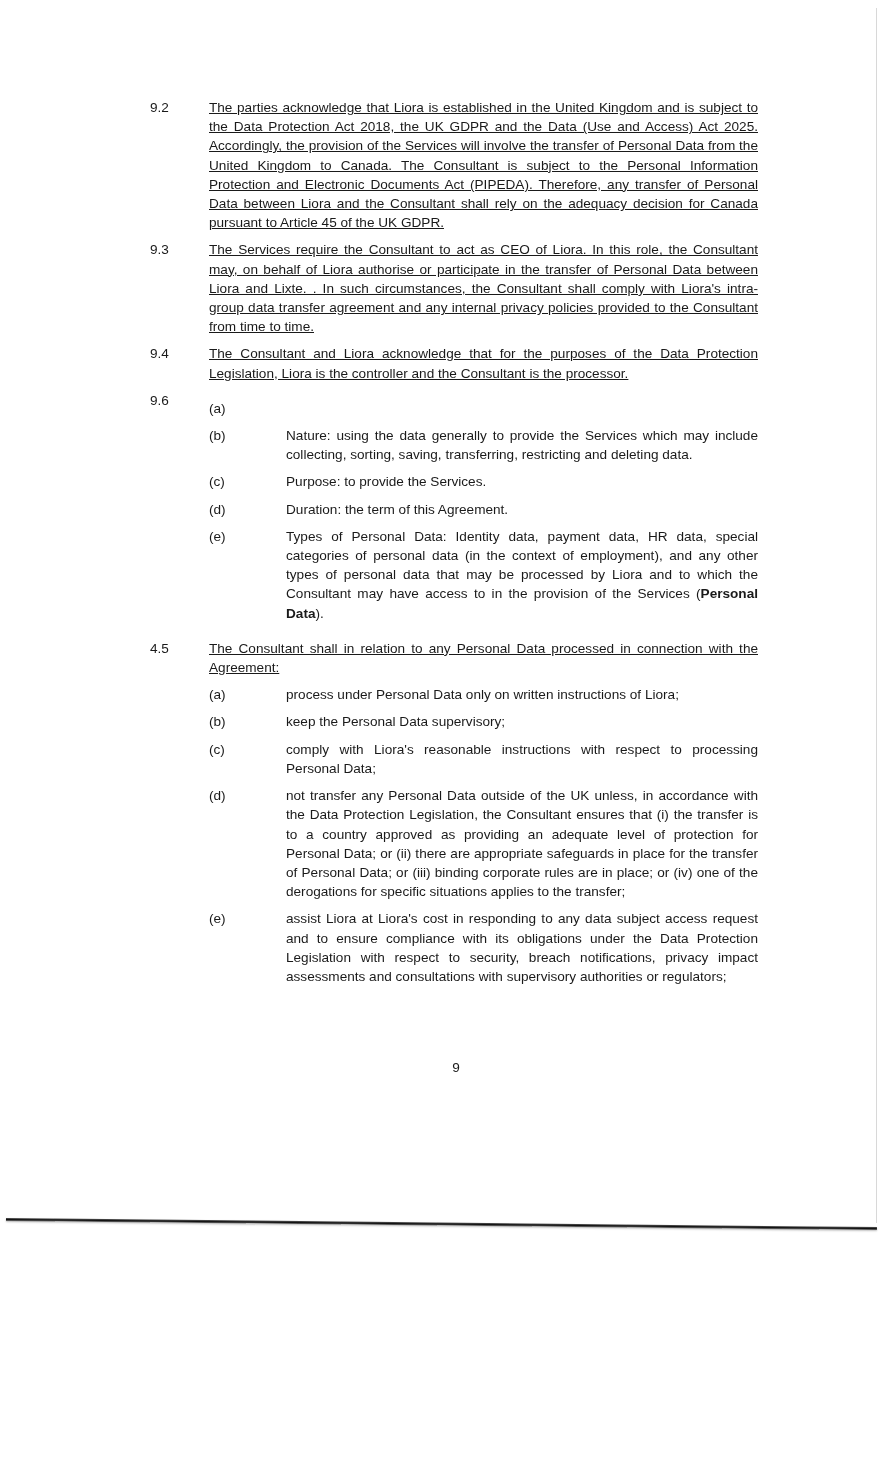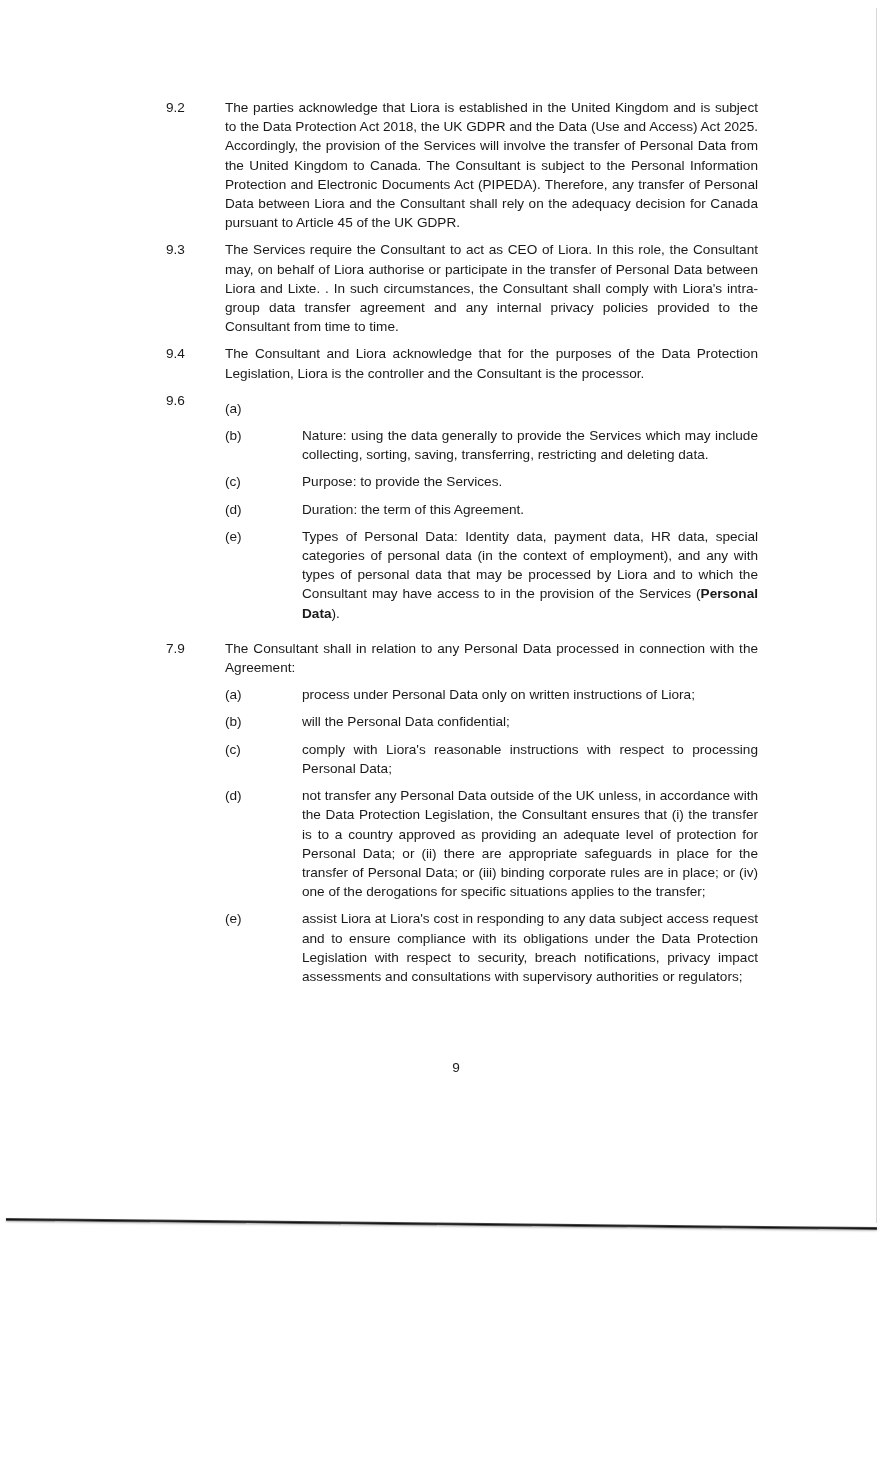--- a/index.html
+++ b/index.html
@@ -13,24 +13,24 @@
     .page-bottom-edge {
       position: absolute; left: 6px; top: 1218px; width: 871px; height: 3px;
       background: linear-gradient(#555, #111 50%, #777);
       transform-origin: left center; transform: rotate(0.6deg);
       box-shadow: 0 1px 2px rgba(0,0,0,0.25);
     }
     .content {
       position: absolute; left: 150px; top: 98px; width: 608px;
       font-size: 13.6px; line-height: 19.2px;
     }
-    .clause { display: flex; margin-bottom: 8px; margin-left: 16px; }
+    .clause { display: flex; margin-bottom: 8px; }
     .clause-num { width: 59px; flex: 0 0 59px; }
     .clause-body { flex: 1; }
-    .clause-text { text-align: justify; }
+    .clause-text { text-align: justify; text-decoration: underline; }
     .sublist { margin-top: 8px; }
     .subitem { display: flex; margin-bottom: 8px; }
     .subitem-label { width: 77px; flex: 0 0 77px; }
     .subitem-text { flex: 1; text-align: justify; }
     b { font-weight: bold; }
     .page-number {
       position: absolute; left: 0; width: 912px; top: 1060px; text-align: center; font-size: 13.6px;
     }
   </style>
 </head>
@@ -77,38 +77,38 @@
         <div class="subitem">
           <div class="subitem-label">(c)</div>
           <div class="subitem-text">Purpose: to provide the Services.</div>
         </div>
         <div class="subitem">
           <div class="subitem-label">(d)</div>
           <div class="subitem-text">Duration: the term of this Agreement.</div>
         </div>
         <div class="subitem">
           <div class="subitem-label">(e)</div>
-          <div class="subitem-text"><span>Types of Personal Data: Identity data, payment data, HR data, special categories of personal data (in the context of employment), and any with types of personal data that may be processed by Liora and to which the Consultant may have access to in the provision of the Services (</span><b>Personal Data</b><span>).</span></div>
+          <div class="subitem-text"><span>Types of Personal Data: Identity data, payment data, HR data, special categories of personal data (in the context of employment), and any other types of personal data that may be processed by Liora and to which the Consultant may have access to in the provision of the Services (</span><b>Personal Data</b><span>).</span></div>
         </div>
       </div>
     </div>
   </div>
 
   <div class="clause">
-    <div class="clause-num">7.9</div>
+    <div class="clause-num">4.5</div>
     <div class="clause-body">
       <div class="clause-text">The Consultant shall in relation to any Personal Data processed in connection with the Agreement:</div>
       <div class="sublist">
         <div class="subitem">
           <div class="subitem-label">(a)</div>
           <div class="subitem-text">process under Personal Data only on written instructions of Liora;</div>
         </div>
         <div class="subitem">
           <div class="subitem-label">(b)</div>
-          <div class="subitem-text">will the Personal Data confidential;</div>
+          <div class="subitem-text">keep the Personal Data supervisory;</div>
         </div>
         <div class="subitem">
           <div class="subitem-label">(c)</div>
           <div class="subitem-text">comply with Liora's reasonable instructions with respect to processing Personal Data;</div>
         </div>
         <div class="subitem">
           <div class="subitem-label">(d)</div>
           <div class="subitem-text">not transfer any Personal Data outside of the UK unless, in accordance with the Data Protection Legislation, the Consultant ensures that (i) the transfer is to a country approved as providing an adequate level of protection for Personal Data; or (ii) there are appropriate safeguards in place for the transfer of Personal Data; or (iii) binding corporate rules are in place; or (iv) one of the derogations for specific situations applies to the transfer;</div>
         </div>
         <div class="subitem">

